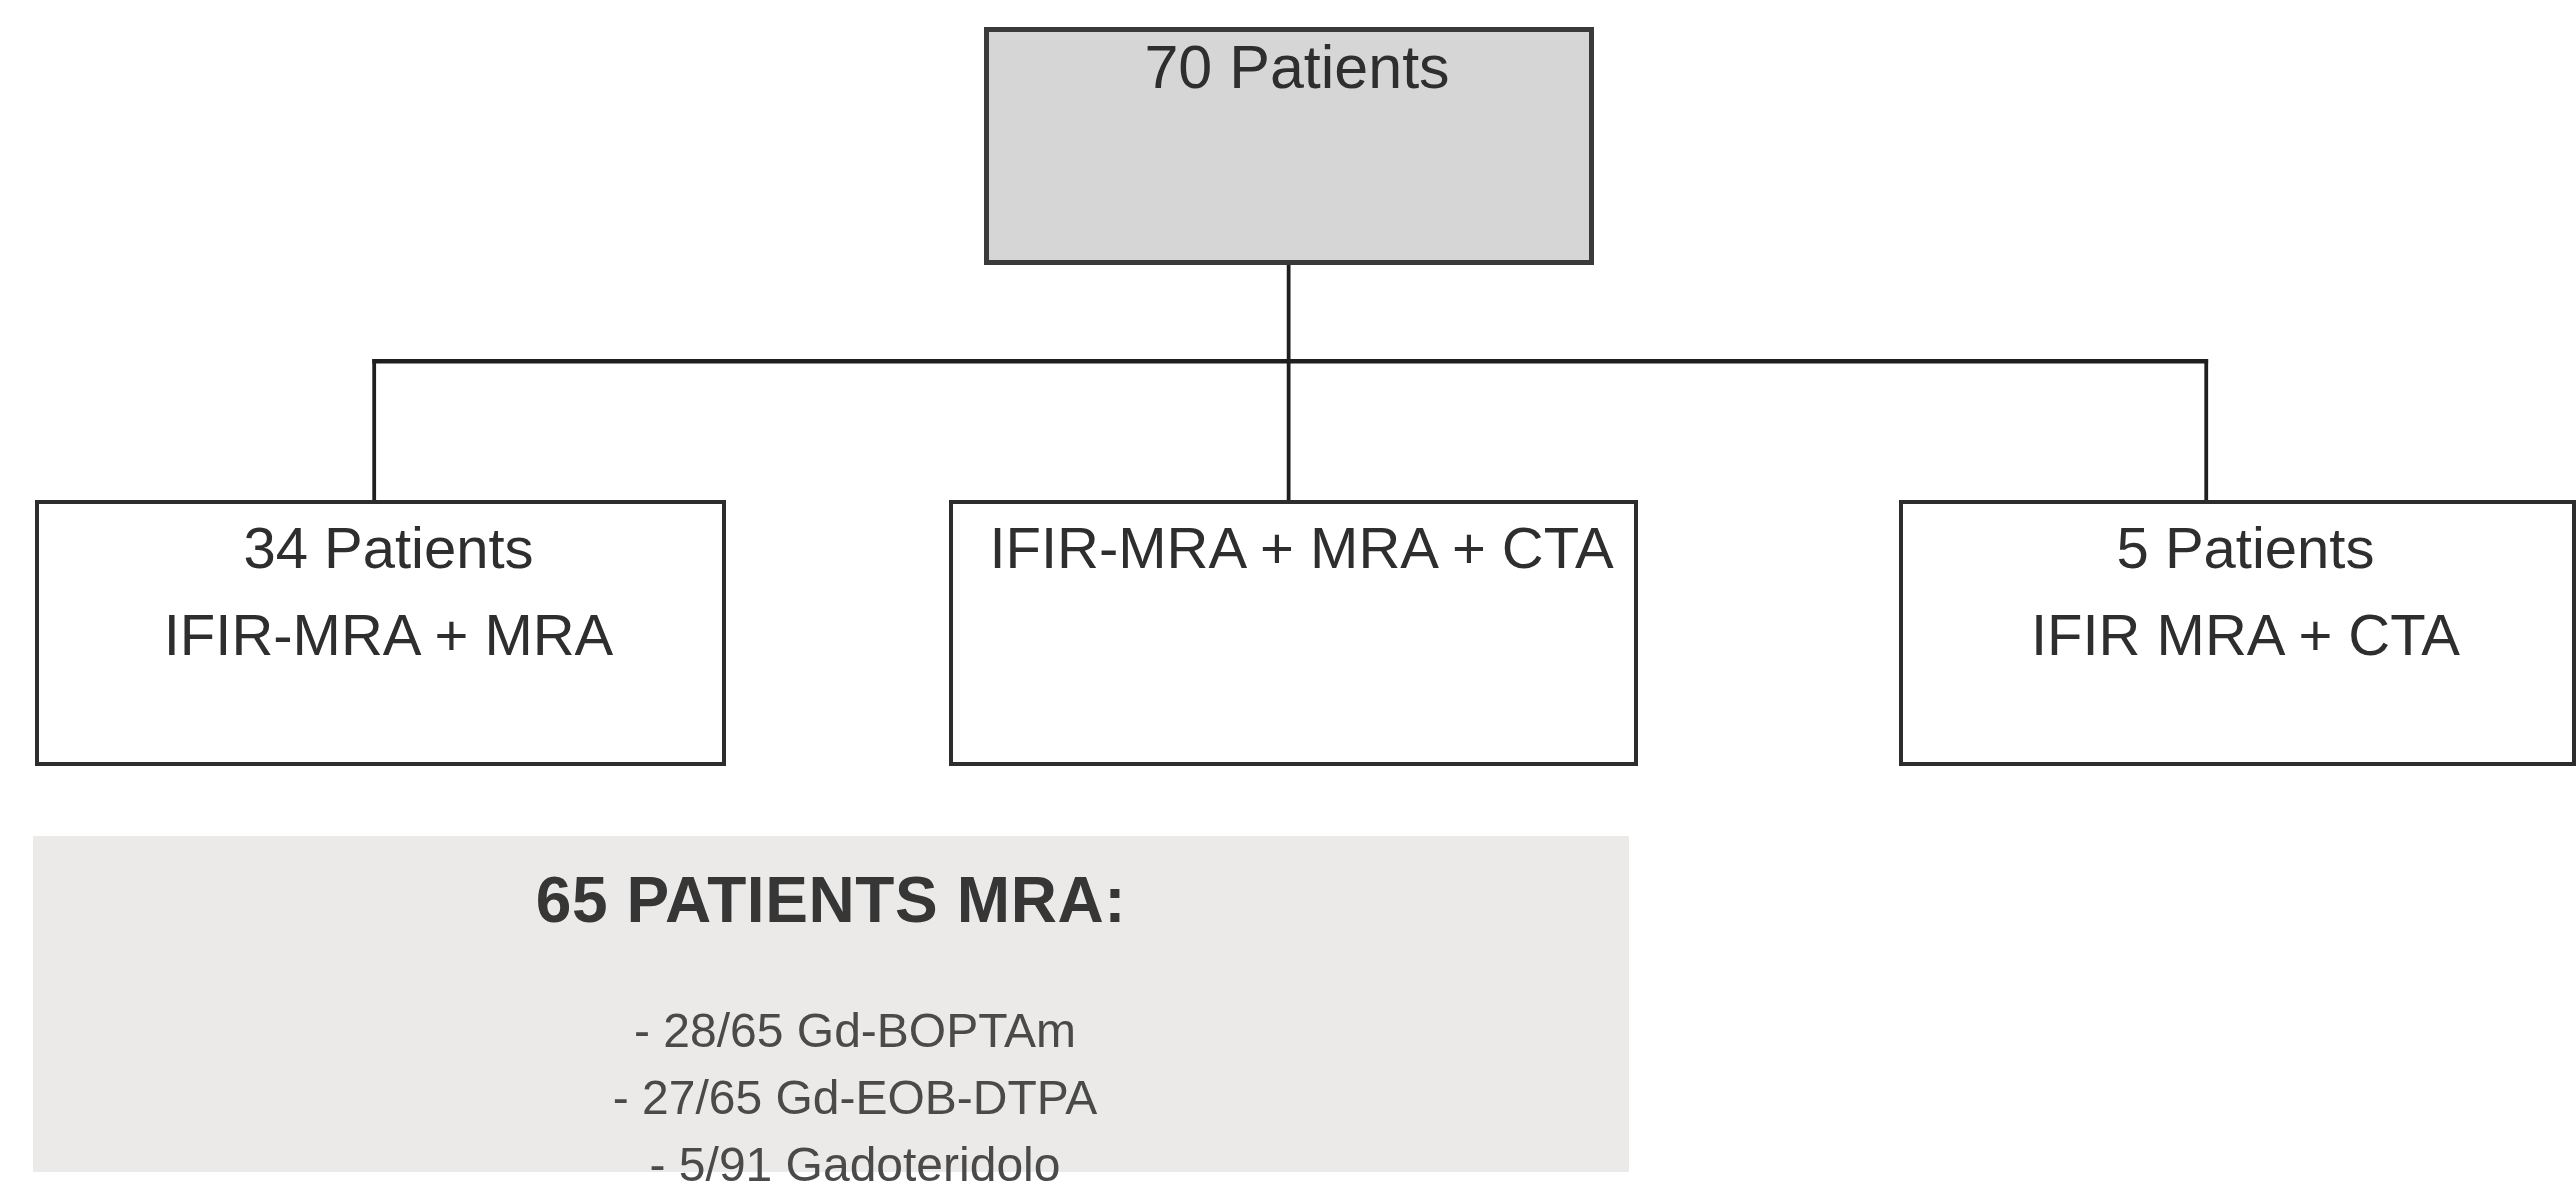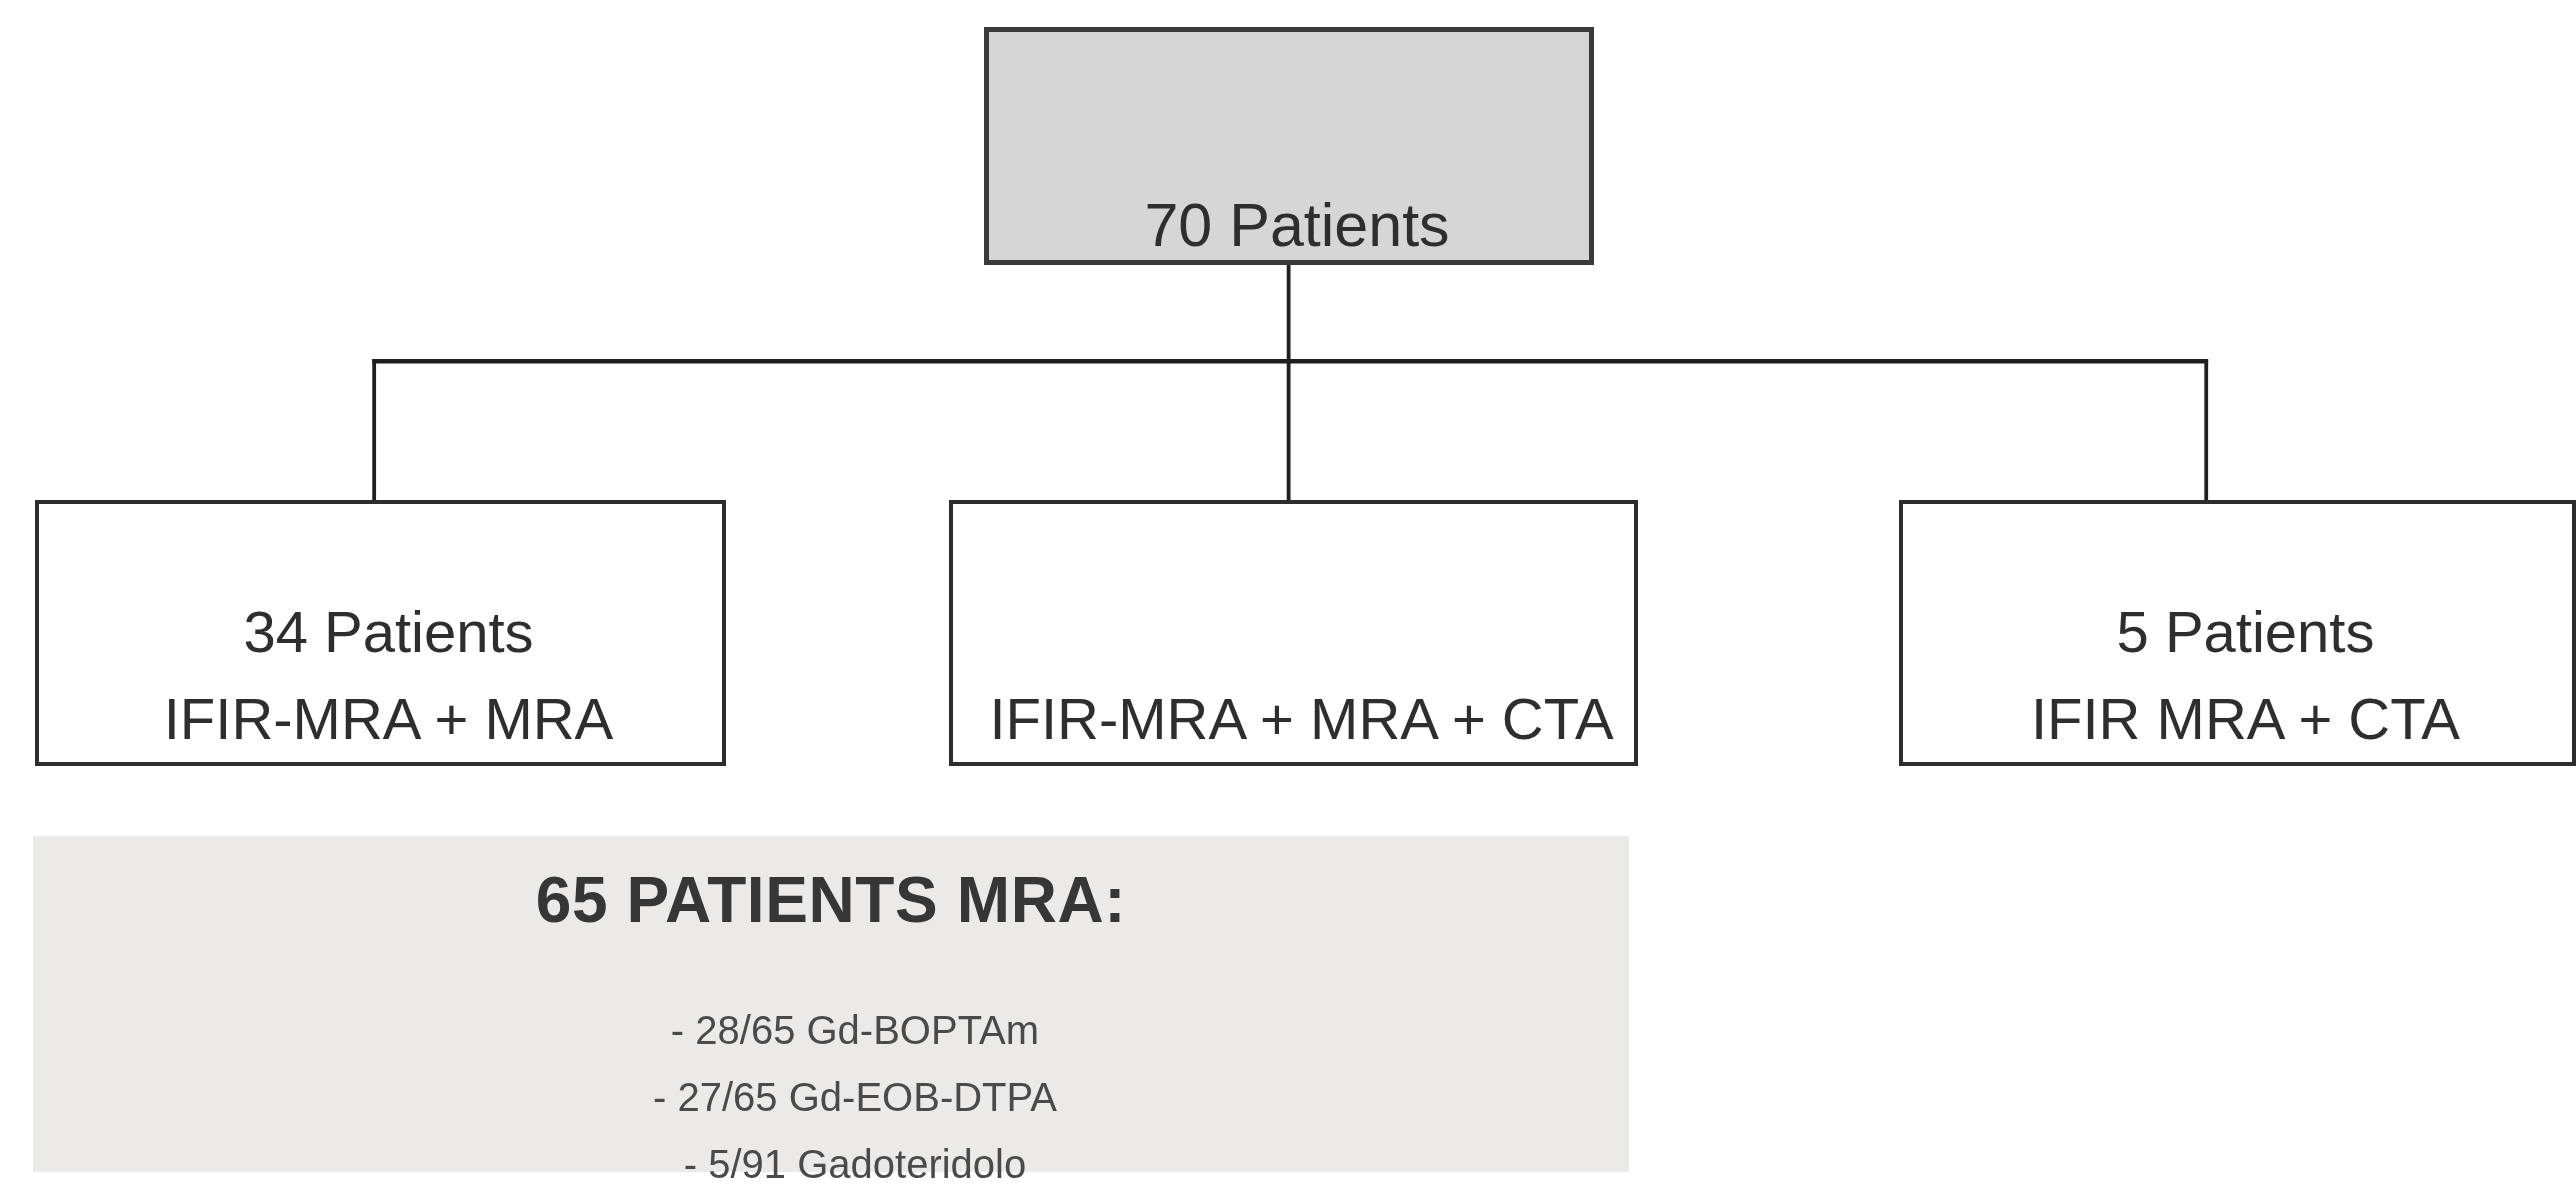--- a/index.html
+++ b/index.html
@@ -23,21 +23,21 @@
   }
   .connectors line {
     stroke: var(--connector, #1f1f1f);
   }
   .box {
     position: absolute;
     box-sizing: border-box;
     display: flex;
     flex-direction: column;
     align-items: center;
-    justify-content: flex-end;
+    justify-content: flex-start;
     text-align: center;
     color: var(--text-primary, #2e2e2e);
     padding-left: 16px;
   }
   .root-box {
     left: 984px; top: 26.5px;
     width: 610px; height: 238px;
     background: var(--root-fill, #d7d6d6);
     border: 5.7px solid var(--root-border, #3a3a3a);
     font-size: 61px;
@@ -64,21 +64,21 @@
     padding-top: 26.5px;
   }
   .note-title {
     font-size: 64px;
     font-weight: 600;
     letter-spacing: 0.6px;
     color: var(--note-title-color, #363636);
     margin-bottom: 60px;
   }
   .note-item {
-    font-size: 40px;
+    font-size: 48px;
     line-height: 67px;
     color: var(--note-text-color, #4a4a4a);
     white-space: nowrap;
     padding-left: 48px;
   }
 </style>
 </head>
 <body>
 
 <div id="stage">

